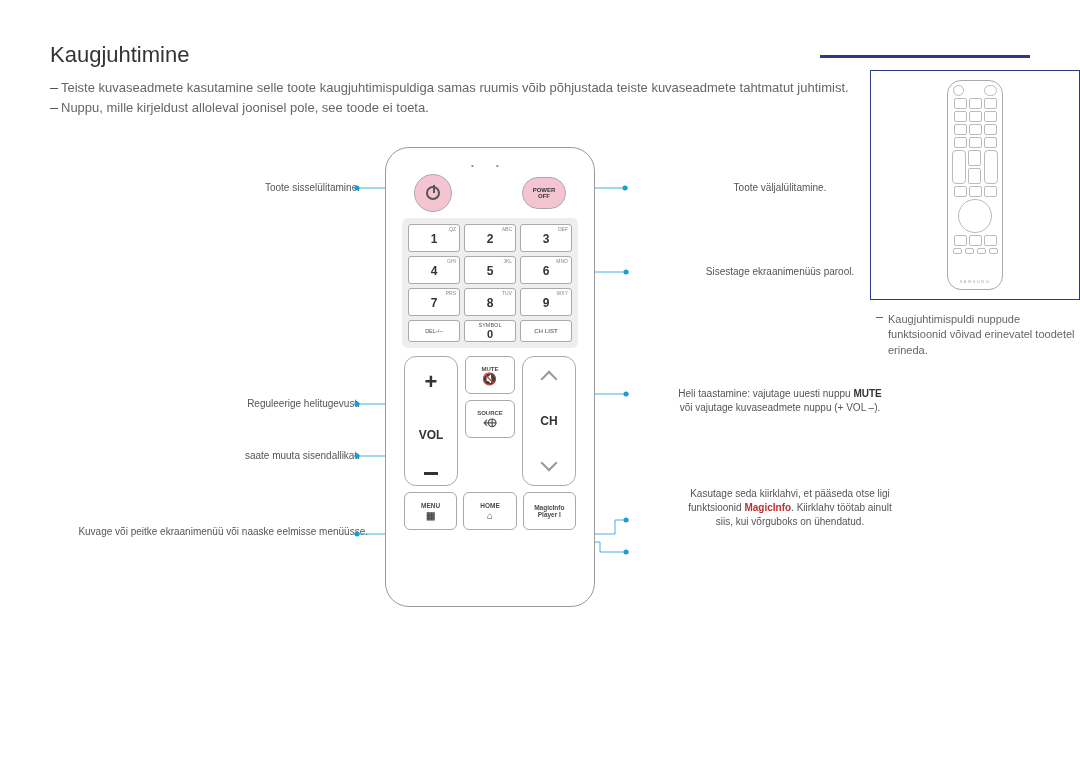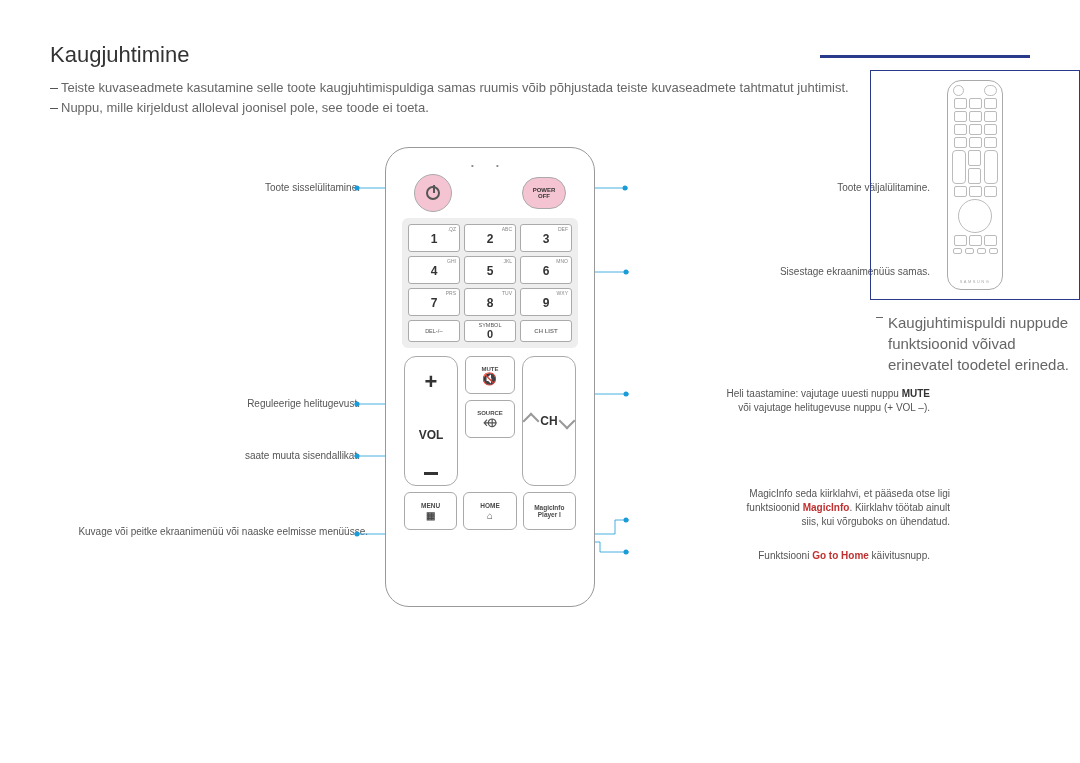--- a/index.html
+++ b/index.html
@@ -26,38 +26,38 @@
 .small-btn{height:22px;border:1px solid #aaa;border-radius:3px;background:#fff;display:flex;flex-direction:column;align-items:center;justify-content:center;font-size:5.5px;color:#555;line-height:1}
 .chlist{font-size:6px;font-weight:700;color:#777}
 .rocker-row{display:flex;justify-content:space-between;align-items:stretch;margin:8px 8px 6px 8px;height:130px}
 .rocker{width:54px;height:130px;border:1px solid #aaa;border-radius:12px;background:#fff;display:flex;flex-direction:column;align-items:center;justify-content:space-between;padding:10px 0;position:relative}
 .plus{font-size:22px;font-weight:700;color:#333}
 .minus{width:14px;height:3px;background:#333}
 .rocker-label{font-size:12px;font-weight:700;color:#333}
 .mid-col{width:54px;display:flex;flex-direction:column;gap:6px;align-items:center;justify-content:flex-start;padding-top:0}
 .mid-btn{width:50px;height:38px;border:1px solid #aaa;border-radius:6px;background:#fff;display:flex;flex-direction:column;align-items:center;justify-content:center;font-size:6px;font-weight:700;line-height:1}
 .mid-btn .ic{font-size:12px;margin-top:1px;color:#555}
-.ch-rocker{width:54px;height:130px;border:1px solid #aaa;border-radius:12px;background:#fff;display:flex;flex-direction:row;align-items:center;justify-content:space-between;padding:14px 0;position:relative}
+.ch-rocker{width:54px;height:130px;border:1px solid #aaa;border-radius:12px;background:#fff;display:flex;flex-direction:column;align-items:center;justify-content:space-between;padding:14px 0;position:relative}
 .chev{width:16px;height:16px;display:flex;align-items:center;justify-content:center}
 .chev.up::before{content:"";width:10px;height:10px;border-left:2px solid #999;border-top:2px solid #999;transform:rotate(45deg)}
 .chev.down::before{content:"";width:10px;height:10px;border-right:2px solid #999;border-bottom:2px solid #999;transform:rotate(45deg)}
 .bottom-row{display:flex;justify-content:space-between;margin:0 8px;gap:6px}
 .bot-btn{flex:1;height:38px;border:1px solid #aaa;border-radius:6px;background:#fff;display:flex;flex-direction:column;align-items:center;justify-content:center;font-size:6.5px;font-weight:700;line-height:1.1}
 .bot-btn .ic{font-size:10px;margin-top:1px}
 .callout{position:absolute;font-size:10px;color:#555}
 .callout.left{text-align:right}
-.callout.right{text-align:right}
+.callout.right{text-align:center}
 .mini-remote{position:absolute;right:0;top:70px;width:210px;height:295px}
 .mini-box{border:1.5px solid #2a3a8a;width:210px;height:230px;position:relative;display:flex;align-items:center;justify-content:center}
 .mini-body{width:56px;height:210px;border:1px solid #aaa;border-radius:14px;background:#fff;padding:4px 3px;display:flex;flex-direction:column;gap:2px;align-items:center}
 .mini-row{display:flex;gap:2px}
 .mini-sq{width:13px;height:11px;border:0.5px solid #bbb;border-radius:2px}
 .mini-rk{width:14px;height:34px;border:0.5px solid #bbb;border-radius:4px}
 .mini-circle{width:34px;height:34px;border:0.5px solid #bbb;border-radius:50%}
-.sidebar-note{font-size:15px;color:#666;margin-top:12px;padding:0 4px 0 18px;position:relative}
+.sidebar-note{font-size:11px;color:#666;margin-top:12px;padding:0 4px 0 18px;position:relative}
 .sidebar-note .dash2{position:absolute;left:6px;top:5px;width:7px;height:1px;background:#666}
 .bold{font-weight:700;color:#333}
 .red{color:#c03030;font-weight:700}
 svg.lead{position:absolute;pointer-events:none}
 .topbar{position:absolute;right:50px;top:55px;width:210px;height:3px;background:#2a3a8a}
 </style>
 </head>
 <body>
 
 <div class="page">
@@ -69,33 +69,30 @@
 
   <div class="main-area">
 
     <div class="callout left" style="left:0;top:34px;width:310px"><span>Toote sisselülitamine.</span></div>
     <div class="callout left" style="left:0;top:250px;width:310px"><span>Reguleerige helitugevust.</span></div>
     <div class="callout left" style="left:0;top:302px;width:310px"><span>saate muuta sisendallikat.</span></div>
     <div class="callout left" style="left:8px;top:378px;width:310px"><span>Kuvage või peitke ekraanimenüü või naaske eelmisse menüüsse.</span></div>
 
     <div class="callout right" style="left:580px;top:34px;width:300px"><span>Toote väljalülitamine.</span></div>
     <div class="callout right" style="left:580px;top:118px;width:300px">
-      <div>Sisestage ekraanimenüüs samas.</div>
+      <div>Sisestage ekraanimenüüs parool.</div>
     </div>
     <div class="callout right" style="left:580px;top:240px;width:300px">
       <div><span>Heli taastamine: vajutage uuesti nuppu </span><span class="bold">MUTE</span></div>
-      <div>või vajutage helitugevuse nuppu (+ VOL –).</div>
+      <div>või vajutage kuvaseadmete nuppu (+ VOL –).</div>
     </div>
     <div class="callout right" style="left:580px;top:340px;width:320px">
-      <div>MagicInfo seda kiirklahvi, et pääseda otse ligi</div>
+      <div>Kasutage seda kiirklahvi, et pääseda otse ligi</div>
       <div><span>funktsioonid </span><span class="red">MagicInfo</span><span>. Kiirklahv töötab ainult</span></div>
       <div>siis, kui võrguboks on ühendatud.</div>
-    </div>
-    <div class="callout right" style="left:580px;top:402px;width:300px">
-      <span>Funktsiooni </span><span class="red">Go to Home</span><span> käivitusnupp.</span>
     </div>
 
     <svg class="lead" style="left:304px;top:38px;width:60px;height:6px">
         <line x1="0" y1="3" x2="60" y2="3" stroke="#1a9cd8" stroke-width="0.8"></line>
         <circle cx="3" cy="3" r="2.5" fill="#1a9cd8"></circle>
         <circle cx="57" cy="3" r="2.5" fill="#1a9cd8"></circle>
       </svg>
     <svg class="lead" style="left:304px;top:254px;width:52px;height:36px">
         <line x1="0" y1="3" x2="40" y2="3" stroke="#1a9cd8" stroke-width="0.8"></line>
         <line x1="40" y1="3" x2="40" y2="33" stroke="#1a9cd8" stroke-width="0.8"></line>

